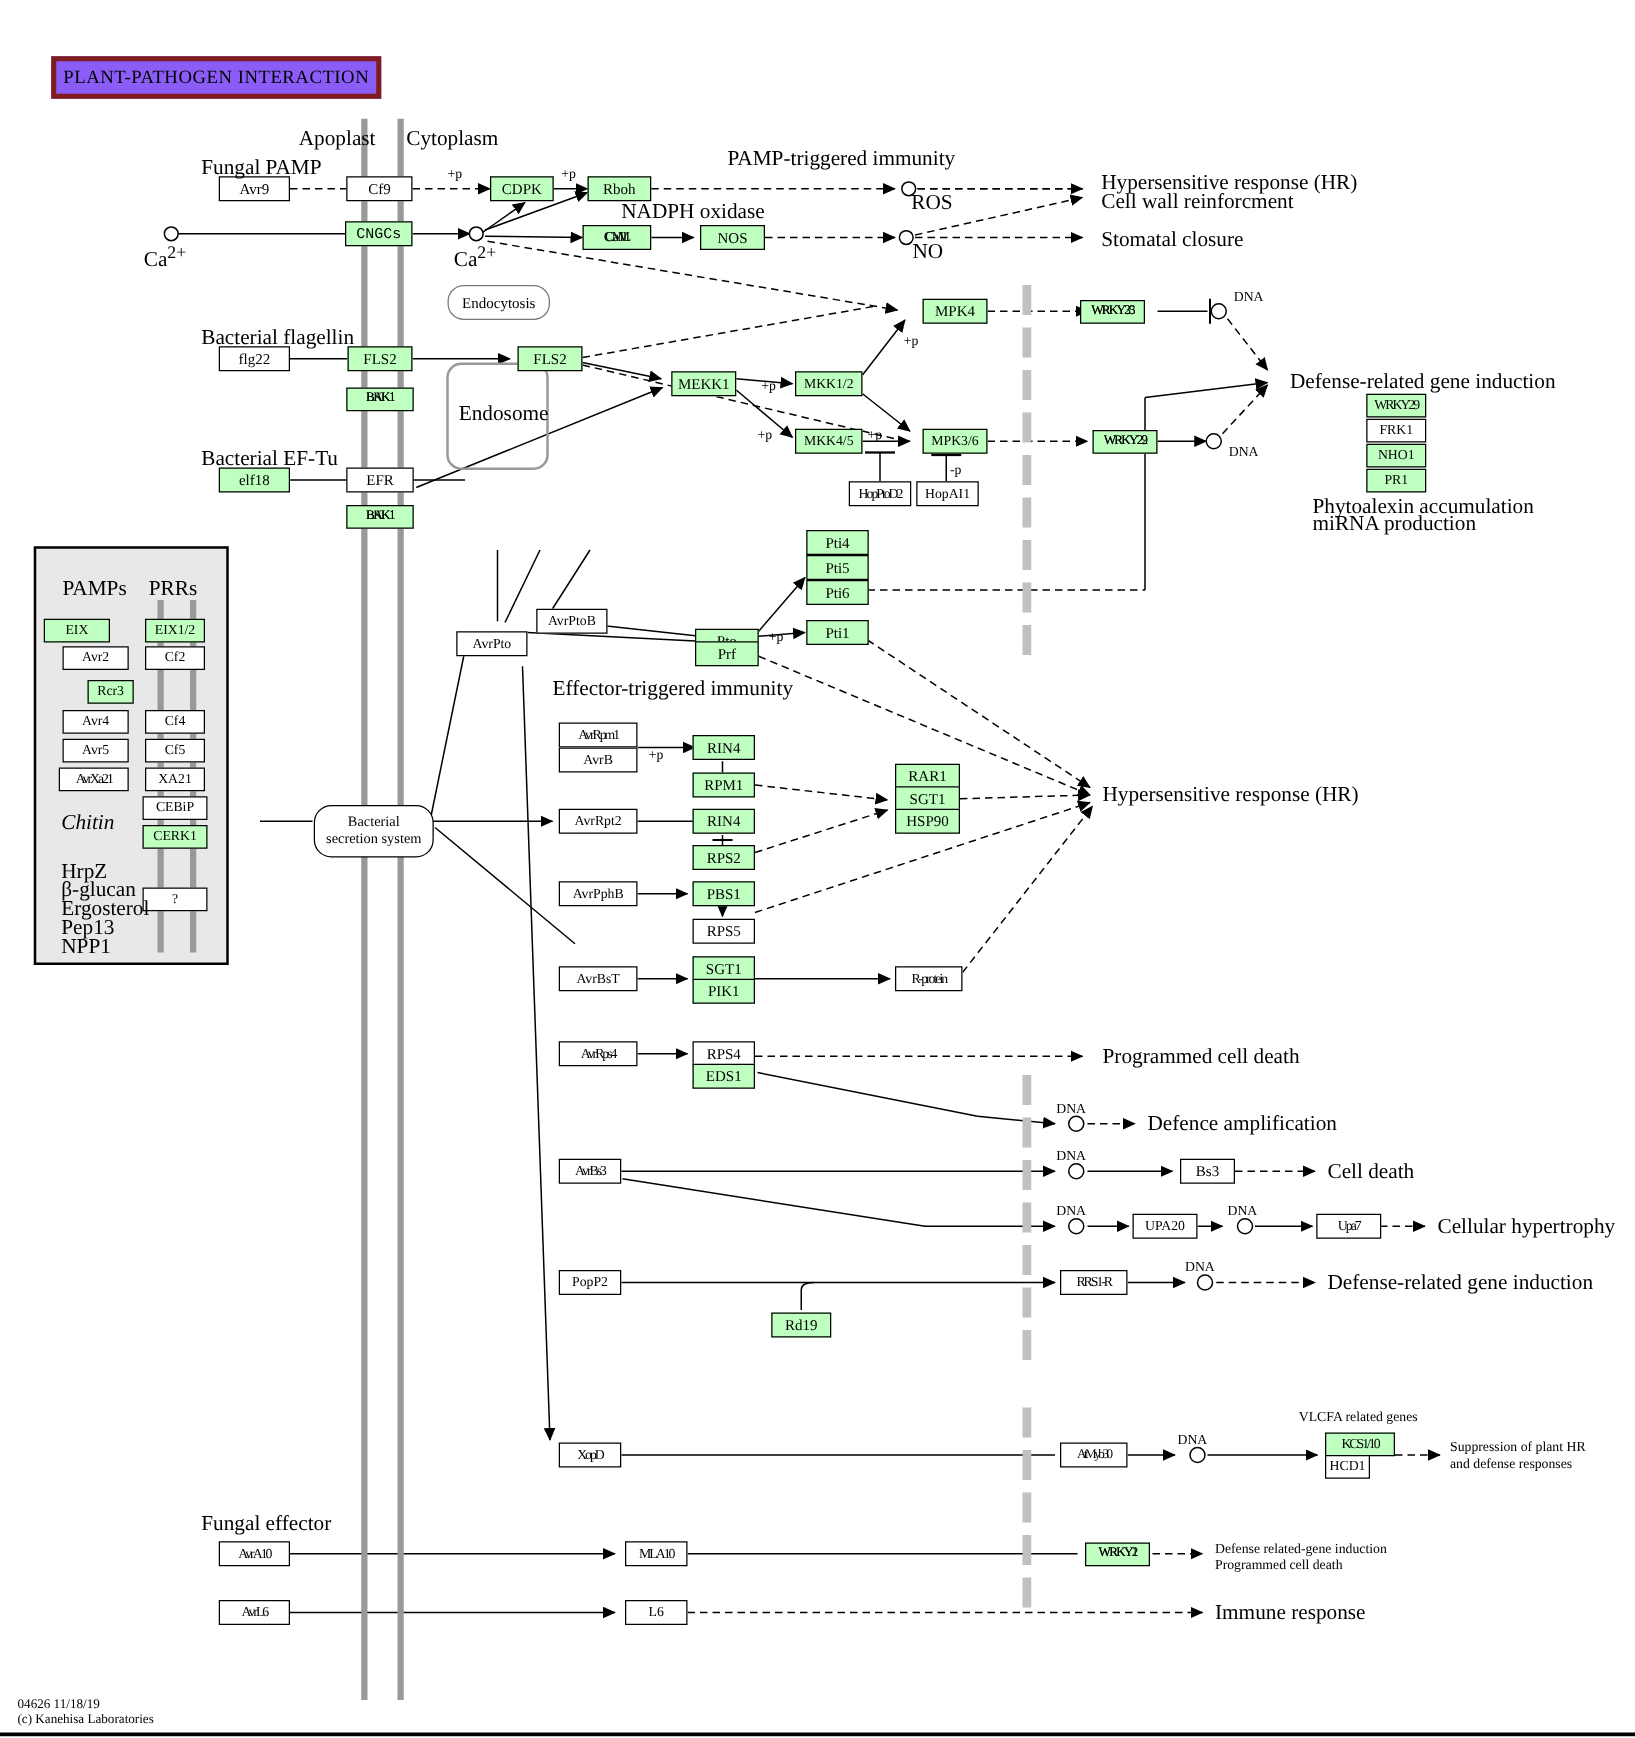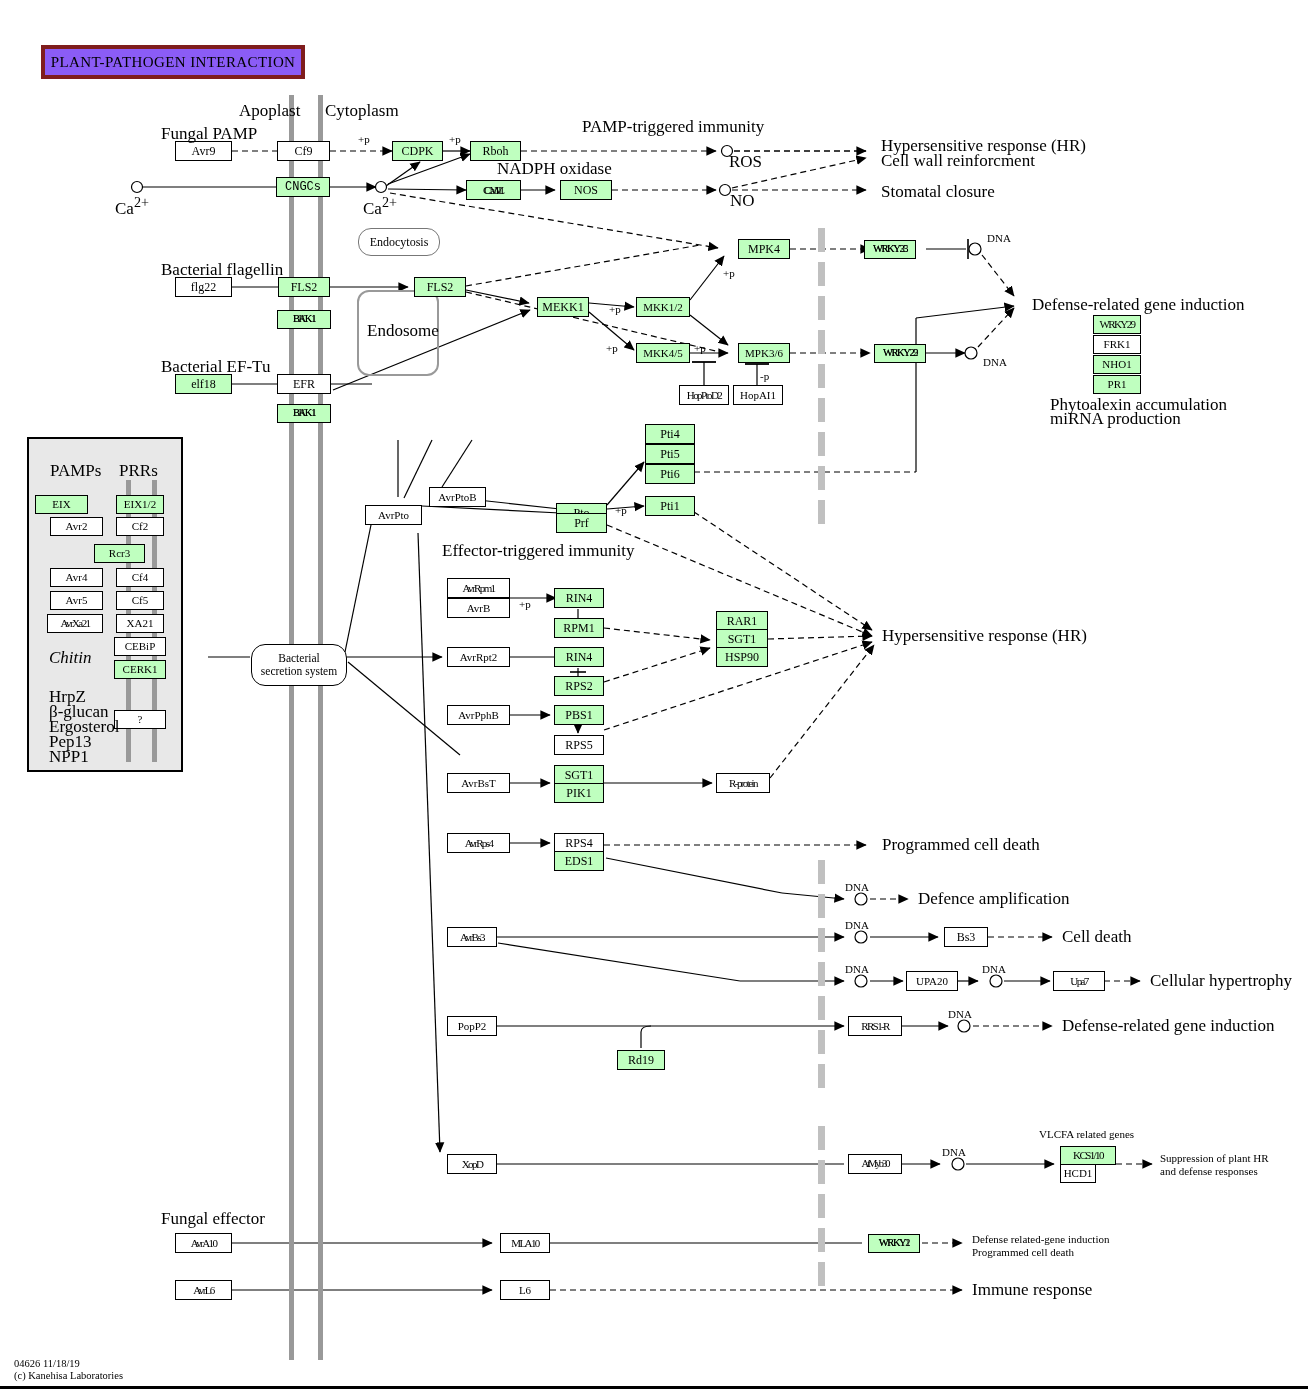--- a/index.html
+++ b/index.html
@@ -451,21 +451,21 @@
   <div class="legend-mem" style="left:126px;top:480px;height:282px;"></div>
   <div class="legend-mem" style="left:152px;top:480px;height:282px;"></div>
 
   <div class="lbl" style="left:50px;top:464px;">PAMPs</div>
   <div class="lbl" style="left:119px;top:464px;">PRRs</div>
 
   <div class="node green tight" style="left:35px;top:495px;width:53px;height:19px;">EIX</div>
   <div class="node green tight" style="left:116px;top:495px;width:48px;height:19px;">EIX1/2</div>
   <div class="node tight" style="left:50px;top:517px;width:53px;height:19px;">Avr2</div>
   <div class="node tight" style="left:116px;top:517px;width:48px;height:19px;">Cf2</div>
-  <div class="node green tight" style="left:70px;top:544px;width:51px;height:19px;margin-left:24px;">Rcr3</div>
+  <div class="node green tight" style="left:70px;top:544px;width:37px;height:19px;">Rcr3</div>
   <div class="node tight" style="left:50px;top:568px;width:53px;height:19px;">Avr4</div>
   <div class="node tight" style="left:116px;top:568px;width:48px;height:19px;">Cf4</div>
   <div class="node tight" style="left:50px;top:591px;width:53px;height:19px;">Avr5</div>
   <div class="node tight" style="left:116px;top:591px;width:48px;height:19px;">Cf5</div>
   <div class="node tight narrow" style="left:47px;top:614px;width:56px;height:19px;">AvrXa21</div>
   <div class="node tight" style="left:116px;top:614px;width:48px;height:19px;">XA21</div>
   <div class="lbl" style="left:49px;top:651px;font-style:italic;">Chitin</div>
   <div class="node tight" style="left:114px;top:637px;width:52px;height:19px;">CEBiP</div>
   <div class="node green tight" style="left:114px;top:660px;width:52px;height:19px;">CERK1</div>
   <div class="lbl ml" style="left:49px;top:689px;">HrpZ

